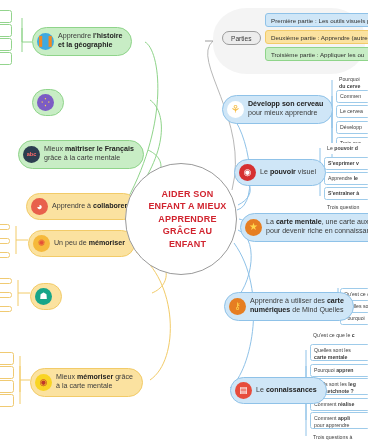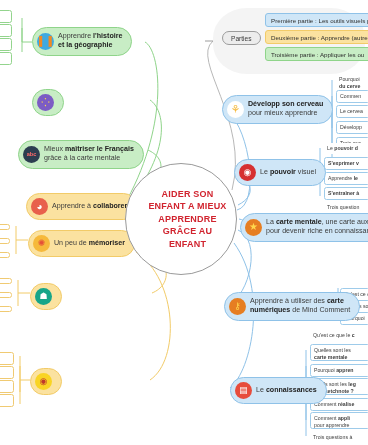--- a/index.html
+++ b/index.html
@@ -228,20 +228,24 @@
       <span>Un peu de </span><b>mémoriser</b>
     </span>
   </div>
 
   <div class="node yellow" style="left:30px; top:283px;">
     <span class="icon-circle" style="background:#17a589;color:#fff;font-size:9px;">☗</span>
   </div>
 
   <div class="node yellow" style="left:30px; top:368px;">
     <span class="icon-circle" style="background:#f9d423;color:#c0392b;font-size:9px;">◉</span>
+    <span class="label">
+      <span>Mieux </span><b>mémoriser</b><span> grâce</span><br>
+      <span>à la carte mentale</span>
+    </span>
   </div>
 
   <div class="node blue" style="left:222px; top:95px;">
     <span class="icon-circle" style="background:#ffffff;color:#f6b93b;font-size:11px;">⚘</span>
     <span class="label">
       <b>Développ son cerveau</b><br>
       <span>pour mieux apprendre</span>
     </span>
   </div>
 
@@ -257,21 +261,21 @@
     <span class="label">
       <span>La </span><b>carte mentale</b><span>, une carte aux trésors</span><br>
       <span>pour devenir riche en connaissances</span>
     </span>
   </div>
 
   <div class="node blue" style="left:224px; top:292px;">
     <span class="icon-circle" style="background:#e67e22;color:#ffd84d;font-size:9px;">⚷</span>
     <span class="label">
       <span>Apprendre à utiliser des </span><b>carte</b><br>
-      <b>numériques</b><span> de Mind Comment</span>
+      <b>numériques</b><span> de Mind Quelles</span>
     </span>
   </div>
 
   <div class="node blue" style="left:230px; top:377px;">
     <span class="icon-circle" style="background:#e74c3c;color:#fff;font-size:9px;">▤</span>
     <span class="label">
       <span>Le </span><b>connaissances</b>
     </span>
   </div>
 

